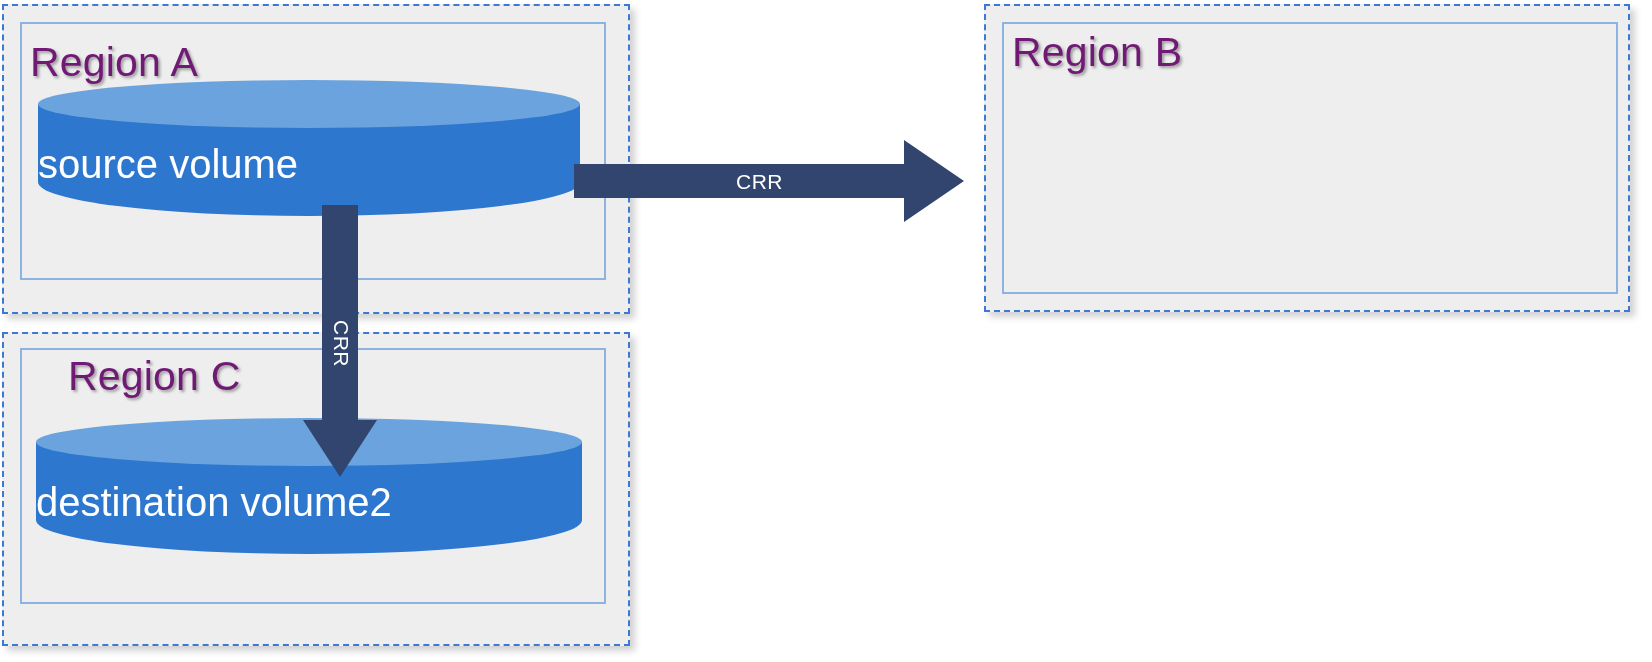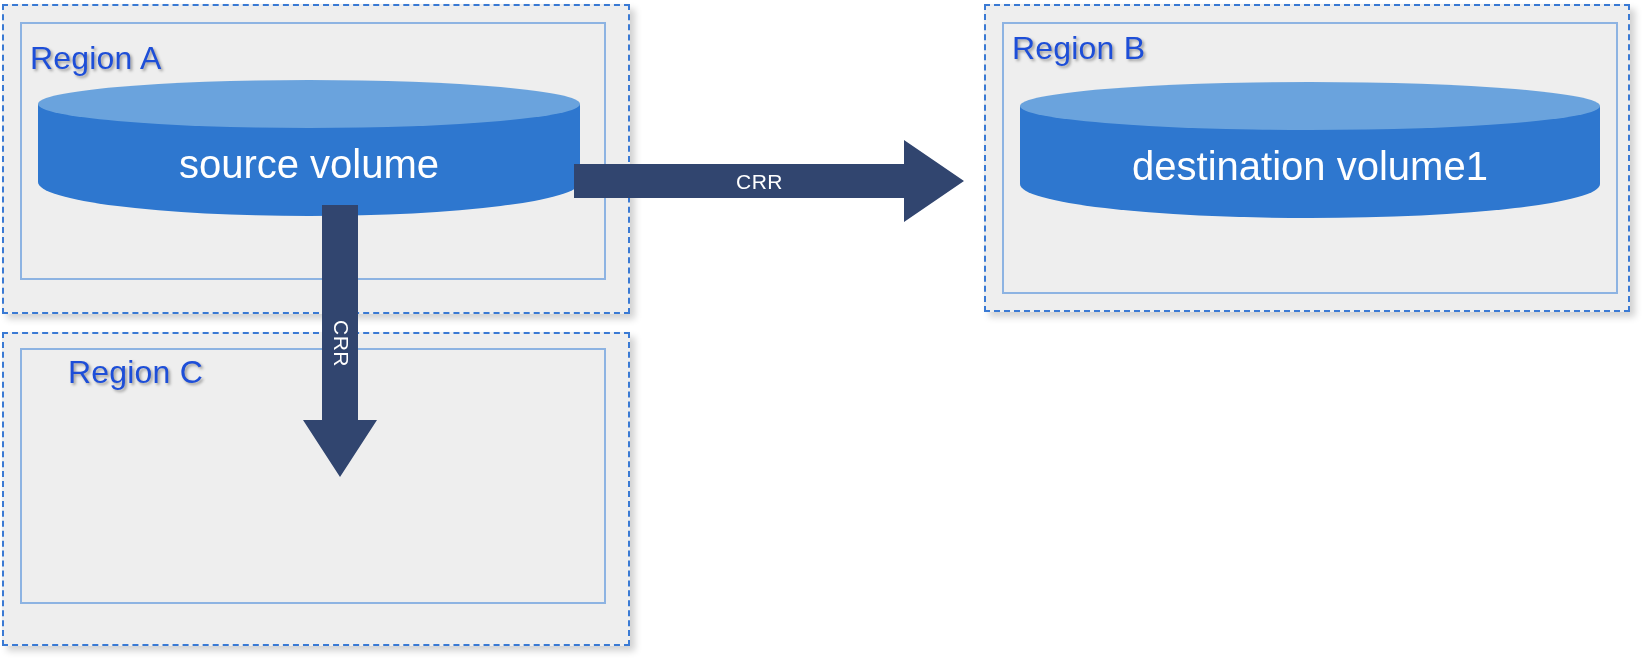--- a/index.html
+++ b/index.html
@@ -27,22 +27,22 @@
     box-shadow: 5px 5px 7px rgba(0,0,0,0.18);
   }
   .region-inner {
     position: absolute;
     box-sizing: border-box;
     background: #eeeeee;
     border: 2px solid #8db3e2;
   }
   .region-label {
     position: absolute;
-    color: #1d4ed8;
-    font-size: 32px;
+    color: #701a75;
+    font-size: 41px;
     line-height: 1;
     white-space: nowrap;
     text-shadow: 2px 2px 3px rgba(0,0,0,0.35);
     letter-spacing: 0.2px;
   }
 
   
   .cylinder {
     position: absolute;
   }
@@ -58,21 +58,21 @@
     position: absolute;
     left: 0;
     right: 0;
     background: #6aa3dd;
     border-radius: 50% / 50%;
   }
   .cyl-label {
     position: absolute;
     left: 0;
     right: 0;
-    text-align: center;
+    text-align: left;
     color: #ffffff;
     font-size: 40px;
     line-height: 1;
     white-space: nowrap;
     z-index: 4;
   }
 
   
   .arrow {
     position: absolute;
@@ -103,30 +103,30 @@
   <div class="cylinder" style="left:38px; top:80px; width:542px; height:136px;">
     <div class="cyl-body" style="top:24px; height:112px;"></div>
     <div class="cyl-top" style="top:0px; height:48px;"></div>
     <div class="cyl-label" style="top:64px;">source volume</div>
   </div>
 
   <div class="region-outer" style="left:984px; top:4px; width:646px; height:308px;"></div>
   <div class="region-inner" style="left:1002px; top:22px; width:616px; height:272px;"></div>
   <div class="region-label" style="left:1012px; top:32px;">Region B</div>
 
-  <div class="cylinder" style="left:1020px; top:82px; width:580px; height:136px;">
-    <div class="cyl-body" style="top:24px; height:112px;"></div>
-    <div class="cyl-top" style="top:0px; height:48px;"></div>
-    <div class="cyl-label" style="top:64px;">destination volume1</div>
-  </div>
 
   <div class="region-outer" style="left:2px; top:332px; width:628px; height:314px;"></div>
   <div class="region-inner" style="left:20px; top:348px; width:586px; height:256px;"></div>
   <div class="region-label" style="left:30px; top:356px;margin-left:38px;">Region C</div>
 
+  <div class="cylinder" style="left:36px; top:418px; width:546px; height:136px;">
+    <div class="cyl-body" style="top:24px; height:112px;"></div>
+    <div class="cyl-top" style="top:0px; height:48px;"></div>
+    <div class="cyl-label" style="top:64px;">destination volume2</div>
+  </div>
 
   <div class="arrow" style="left:574px; top:140px; width:390px; height:82px;">
     <svg width="390" height="82" viewBox="0 0 390 82">
       <path d="M0,24 L330,24 L330,0 L390,41 L330,82 L330,58 L0,58 Z" fill="#31456f"></path>
     </svg>
   </div>
   <div class="arrow-label" style="left:736px; top:171px;">CRR</div>
 
   <div class="arrow" style="left:303px; top:205px; width:74px; height:272px;">
     <svg width="74" height="272" viewBox="0 0 74 272">

